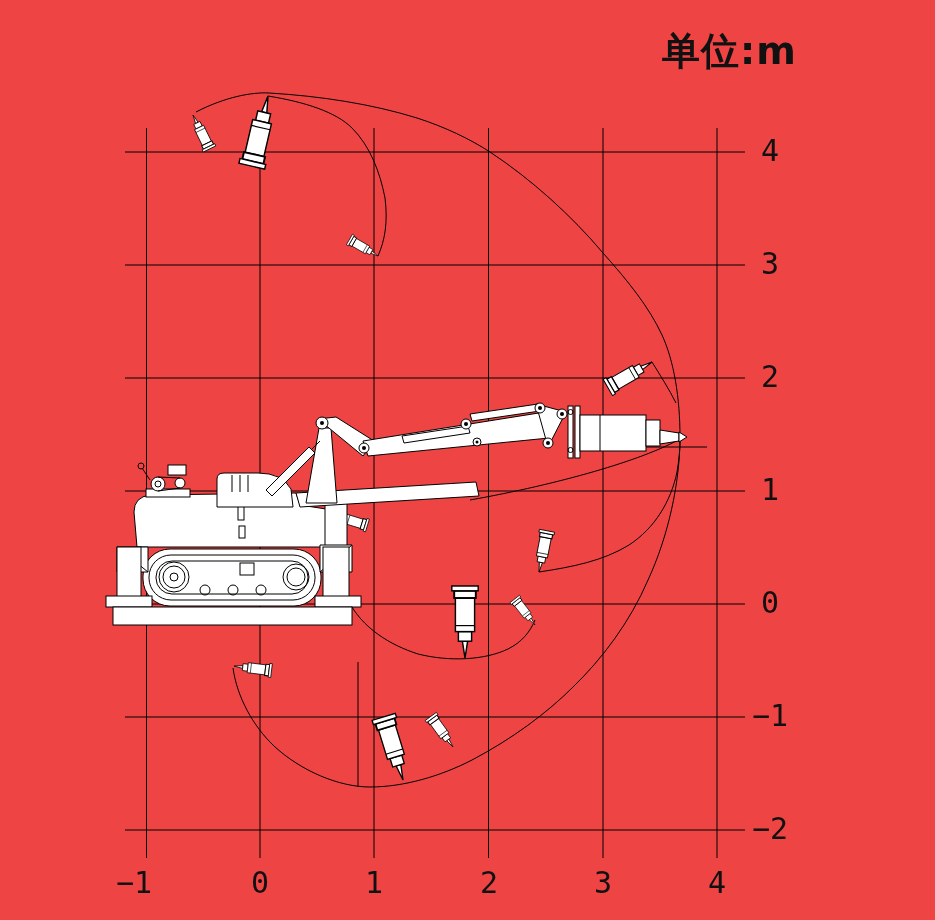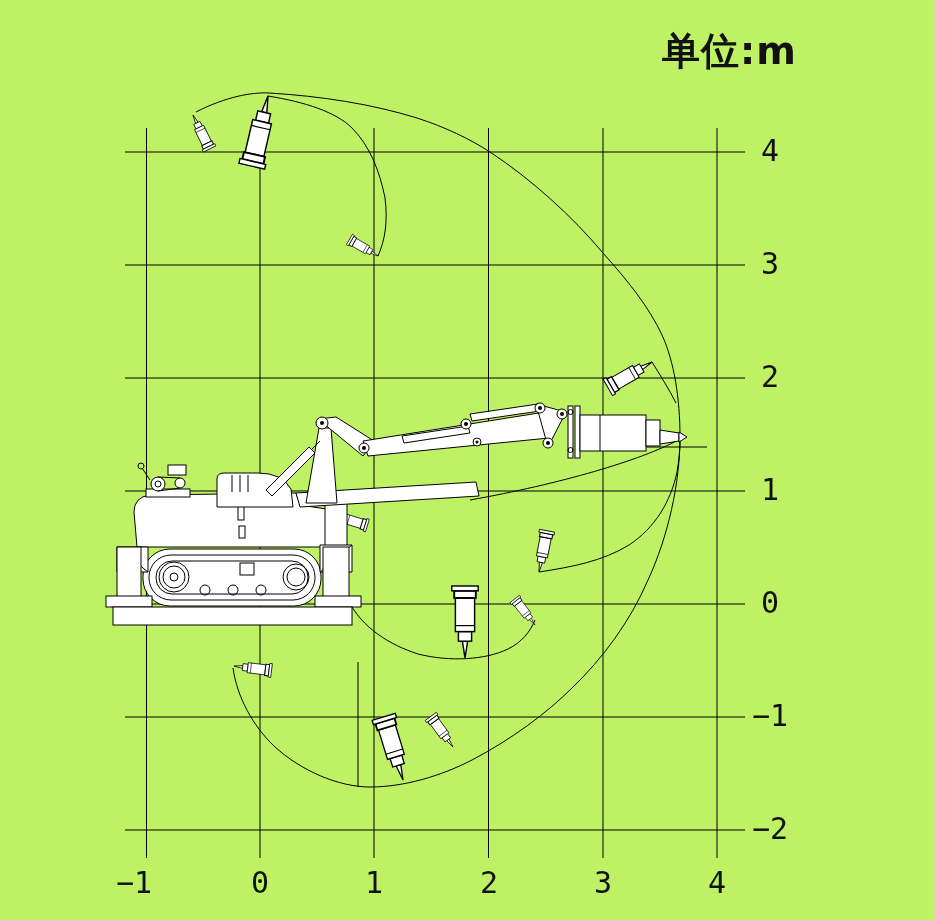--- a/index.html
+++ b/index.html
@@ -1,16 +1,16 @@
 <!DOCTYPE html>
 <html><head>
 <meta charset="utf-8">
 <style>
   html,body{margin:0;padding:0;background:#ffffff;}
-  .stage{width:935px;height:920px;background:#bef264;position:relative;overflow:hidden;}
+  .stage{width:935px;height:920px;background:#ef4444;position:relative;overflow:hidden;}
   svg{display:block;}
   text{fill:#111;}
   .tick-label{font-family:"DejaVu Sans Mono","Liberation Mono",monospace;font-size:30px;font-weight:400;}
   .title-label{font-family:"DejaVu Sans","Liberation Sans",sans-serif;font-size:38px;font-weight:600;letter-spacing:1px;}
   .thin{stroke:#000;stroke-width:1;fill:none;}
   .whitefill{stroke:#000;stroke-width:1;fill:#fff;}
 </style>
 </head>
 <body>
 

